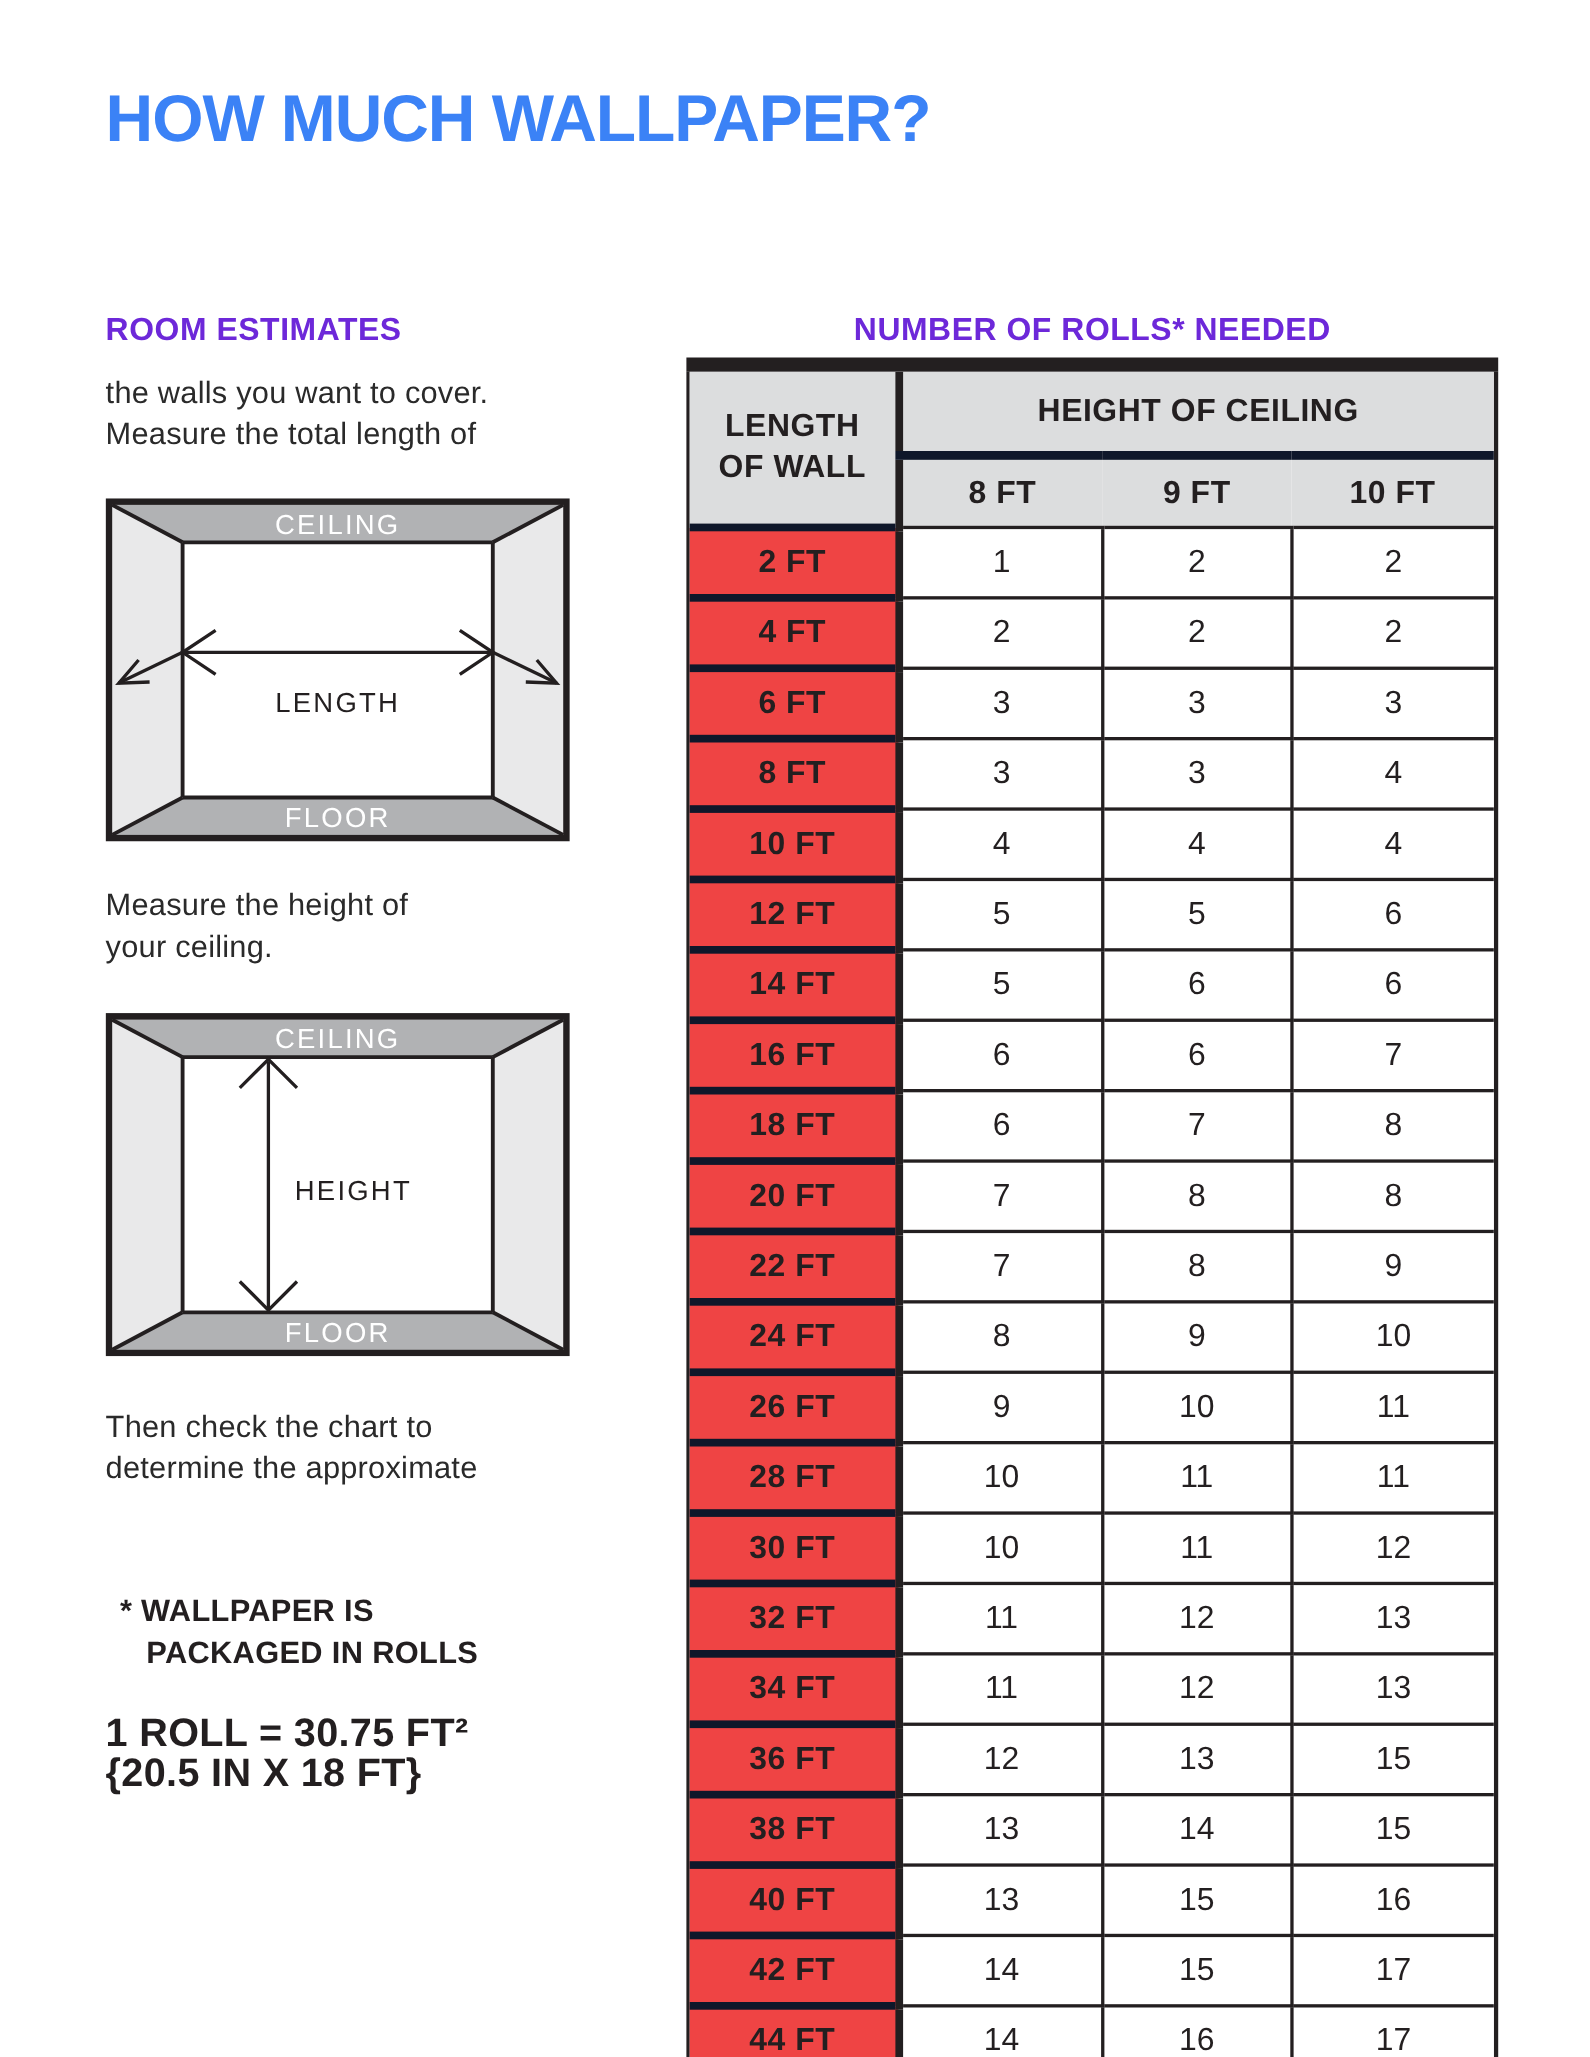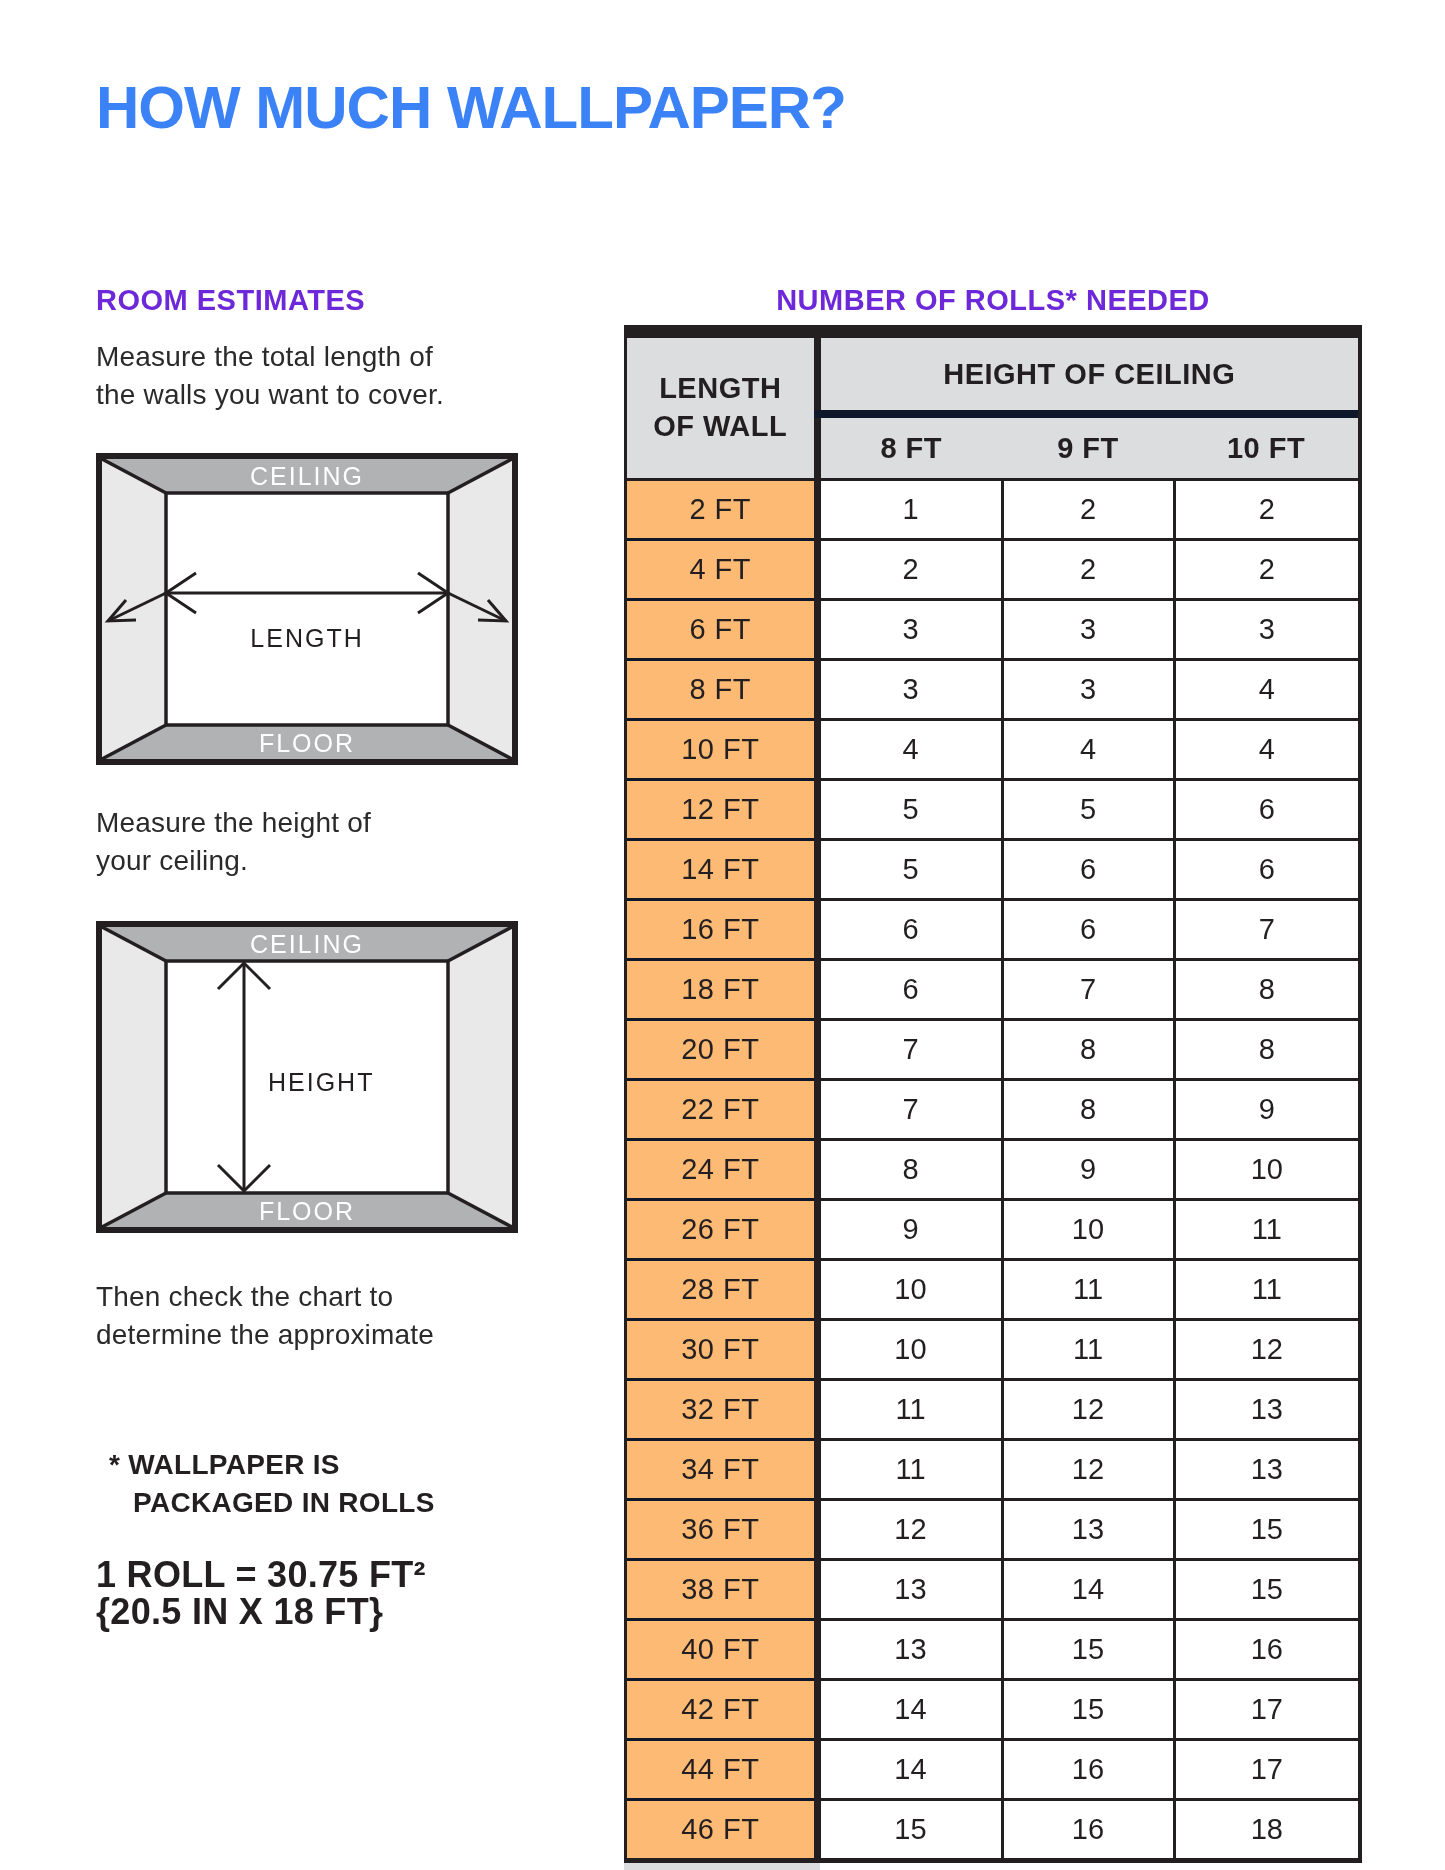--- a/index.html
+++ b/index.html
@@ -81,44 +81,44 @@
     background:#dcddde; height:72px;
     border-bottom:8px solid #0f172a;
     font-weight:bold; letter-spacing:0.5px;
   }
   th.ft {
     background:#dcddde; height:60px;
     border-bottom:3px solid #231f20;
     font-weight:bold; letter-spacing:0.5px;
   }
   table.rolls tbody th {
-    background:#fdba74; height:57px;
-    border-top:3px solid #0f172a;
+    background:#ef4444; height:57px;
+    border-top:7px solid #0f172a;
     border-right:7px solid #231f20;
-    font-weight:normal; letter-spacing:0.5px;
+    font-weight:bold; letter-spacing:0.5px;
   }
   table.rolls tbody td {
     background:#ffffff; height:57px;
     border:3px solid #231f20;
     font-weight:normal;
   }
   table.rolls tbody td:last-child { border-right:0; }
   table.rolls tbody tr:last-child th,
   table.rolls tbody tr:last-child td { border-bottom:0; }
 </style>
 </head>
 <body>
 
 <div class="abs page-title">HOW MUCH WALLPAPER?</div>
 
 <div class="abs section-heading h-room">ROOM ESTIMATES</div>
 
 <div class="abs body-text p1">
+  <div>the walls you want to cover.</div>
   <div>Measure the total length of</div>
-  <div>the walls you want to cover.</div>
 </div>
 
 <svg class="abs diagram d1" viewBox="0 0 422 312">
   <polygon points="6,6 416,6 352,40 70,40" fill="#b1b2b4"></polygon>
   <polygon points="6,306 416,306 352,272 70,272" fill="#b1b2b4"></polygon>
   <polygon points="6,6 70,40 70,272 6,306" fill="#e9e9ea"></polygon>
   <polygon points="416,6 352,40 352,272 416,306" fill="#e9e9ea"></polygon>
   <rect x="70" y="40" width="282" height="232" fill="#ffffff"></rect>
   <g stroke="#231f20" stroke-width="3.5" fill="none">
     <line x1="6" y1="6" x2="70" y2="40"></line>

